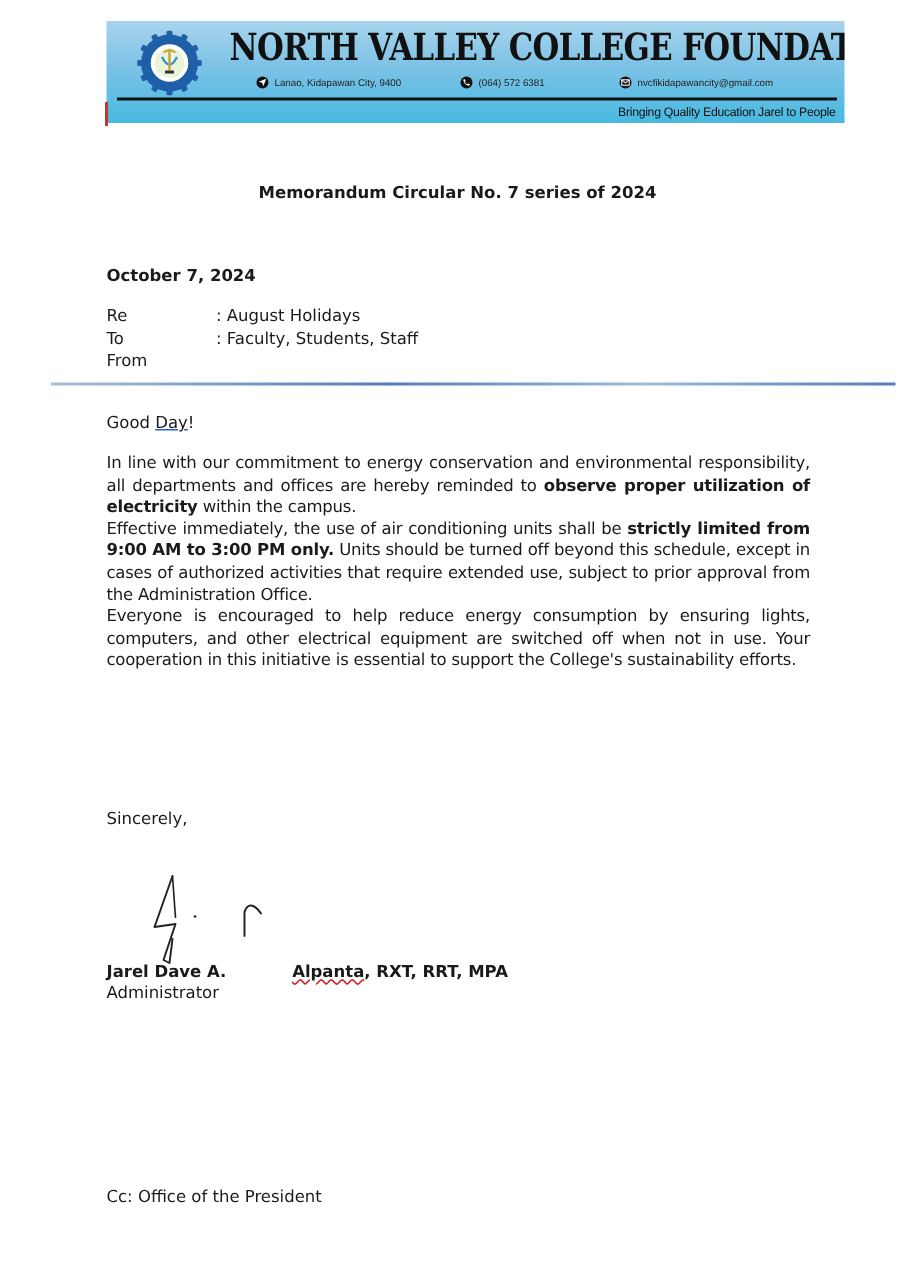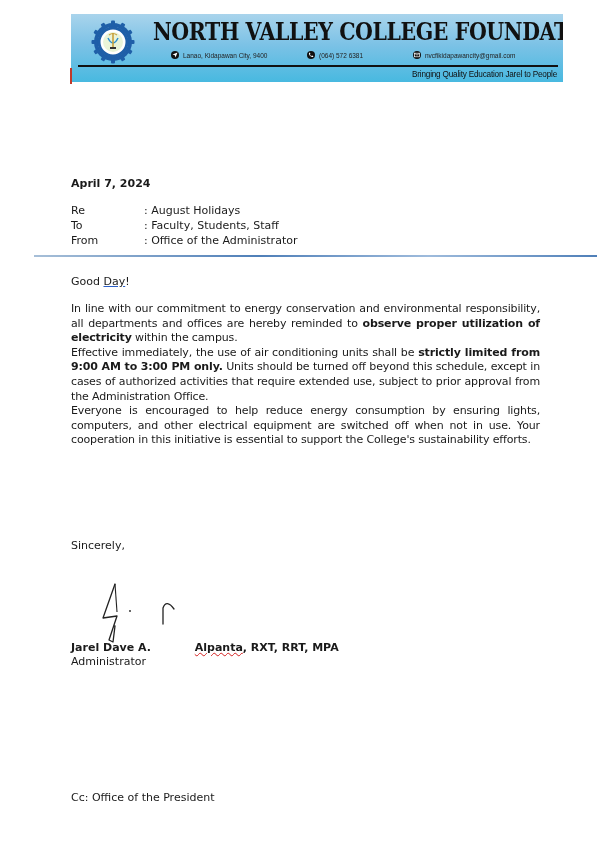--- a/index.html
+++ b/index.html
@@ -130,34 +130,34 @@
           </svg>
       </span>
       <span>nvcfikidapawancity@gmail.com</span>
     </div>
 
     <div class="banner-rule"></div>
     <div class="tagline">Bringing Quality Education Jarel to People</div>
   </div>
   <div class="banner-left-mark"></div>
 
-  <div class="date">April 7, 2024</div>
+  <div class="title">Memorandum Circular No. 7 series of 2024</div>
+  <div class="date">October 7, 2024</div>
 
   <div class="meta">
     <div class="meta-row">
       <span class="meta-label">Re</span>
       <span>: August Holidays</span>
     </div>
     <div class="meta-row">
       <span class="meta-label">To</span>
       <span>: Faculty, Students, Staff</span>
     </div>
     <div class="meta-row">
       <span class="meta-label">From</span>
-      <span>: Office of the Administrator</span>
     </div>
   </div>
 
   <div class="divider"></div>
 
   <div class="greeting"><span>Good </span><span class="ul">Day</span><span>!</span></div>
 
   <div class="body-text">
     <p><span>In line with our commitment to energy conservation and environmental responsibility, all departments and offices are hereby reminded to </span><b>observe proper utilization of electricity</b><span> within the campus.</span></p>
     <p><span>Effective immediately, the use of air conditioning units shall be </span><b>strictly limited from 9:00 AM to 3:00 PM only.</b><span> Units should be turned off beyond this schedule, except in cases of authorized activities that require extended use, subject to prior approval from the Administration Office.</span></p>

